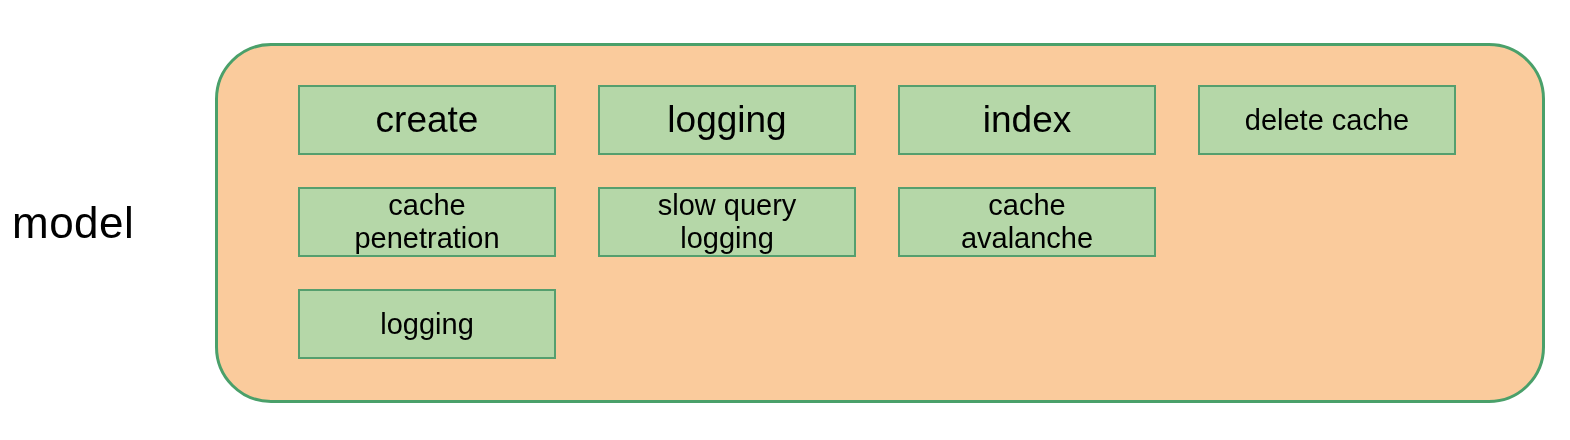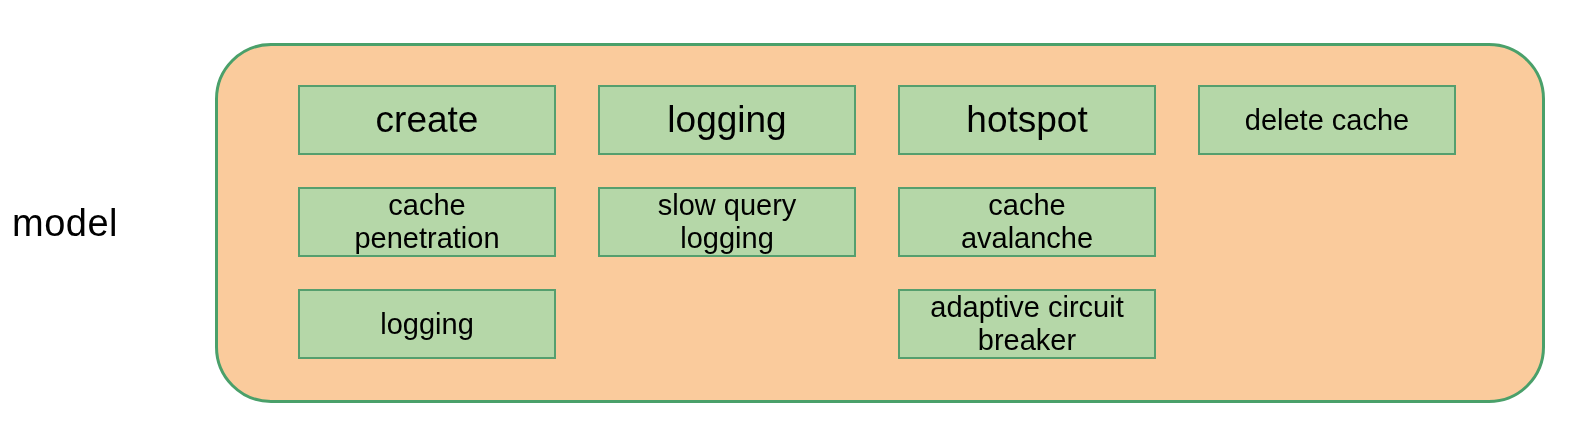--- a/index.html
+++ b/index.html
@@ -16,21 +16,21 @@
     color: #000000;
     overflow: hidden;
   }
   .side-label {
     position: absolute;
     left: 12px;
     top: 43px;
     height: 360px;
     display: flex;
     align-items: center;
-    font-size: 38px;
+    font-size: 44px;
     letter-spacing: 0.5px;
     color: #000000;
   }
   .container {
     position: absolute;
     left: 215px;
     top: 43px;
     width: 1330px;
     height: 360px;
     box-sizing: border-box;
@@ -88,25 +88,23 @@
         <div class="box">logging</div>
       </div>
 
       <div class="col">
         <div class="box header">logging</div>
         <div class="box">slow query
 logging</div>
       </div>
 
       <div class="col">
-        <div class="box header">hotspot</div>
+        <div class="box header">index</div>
         <div class="box">cache
 avalanche</div>
-        <div class="box">adaptive circuit
-breaker</div>
       </div>
 
       <div class="col">
         <div class="box">delete cache</div>
       </div>
 
     </div>
   </div>
 </div>
 

